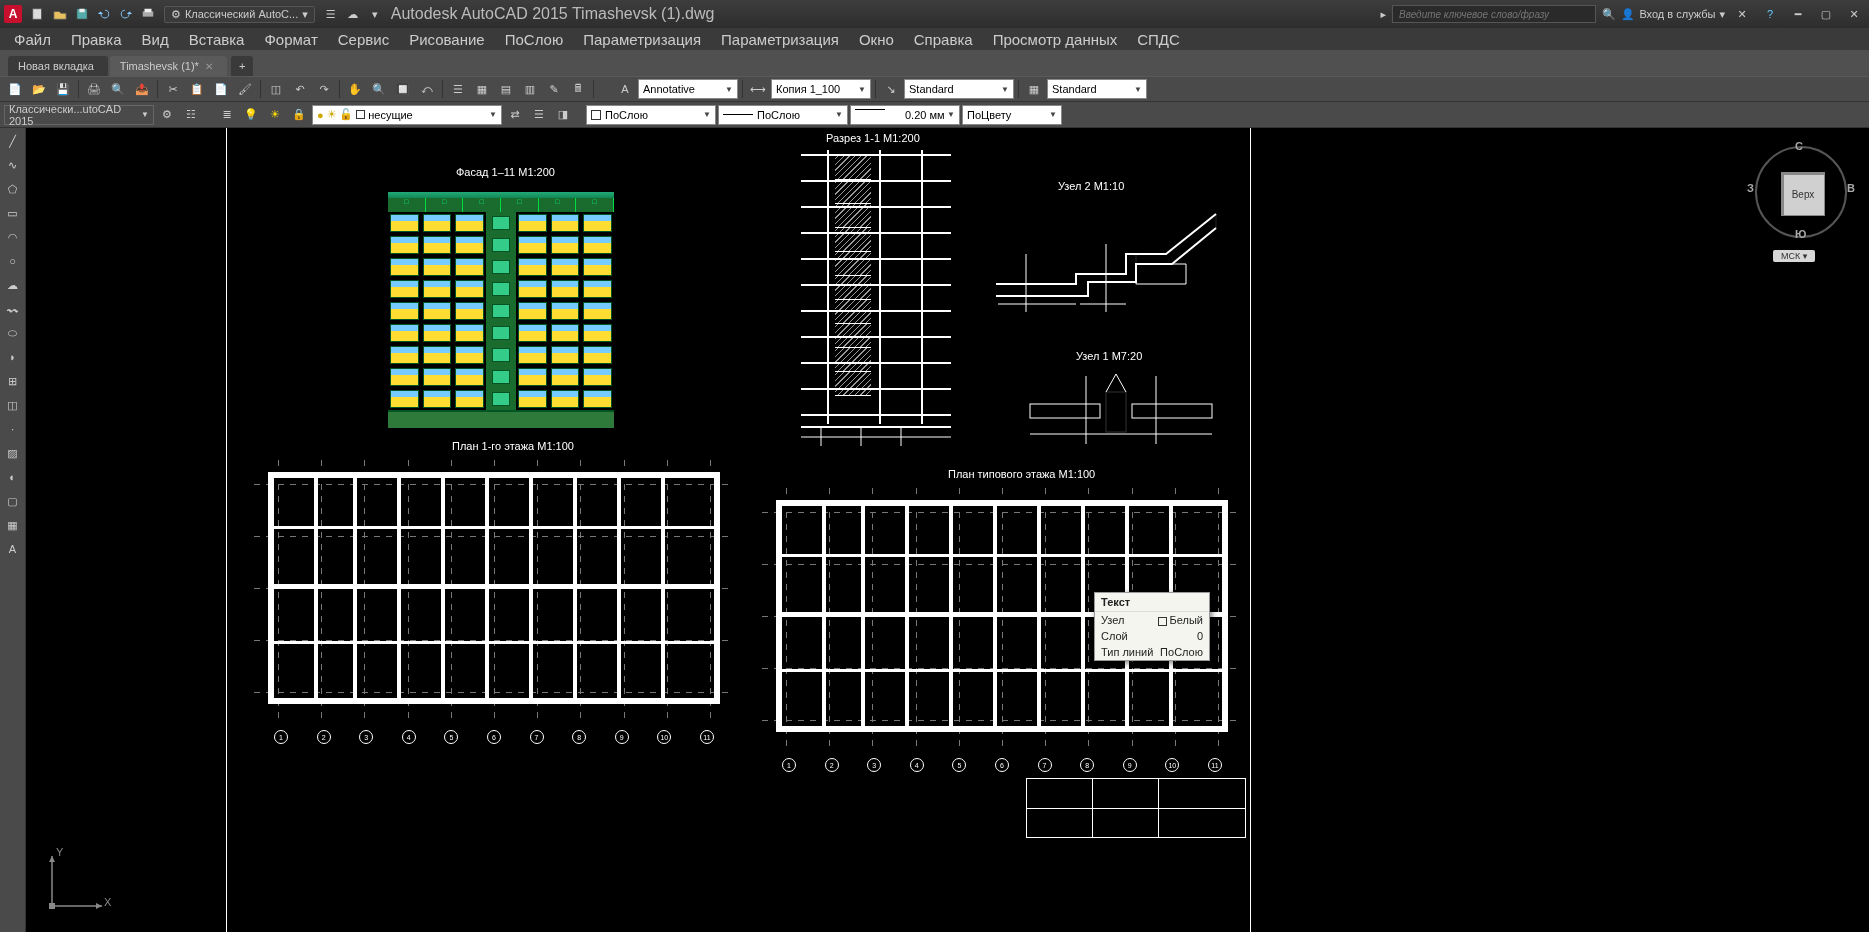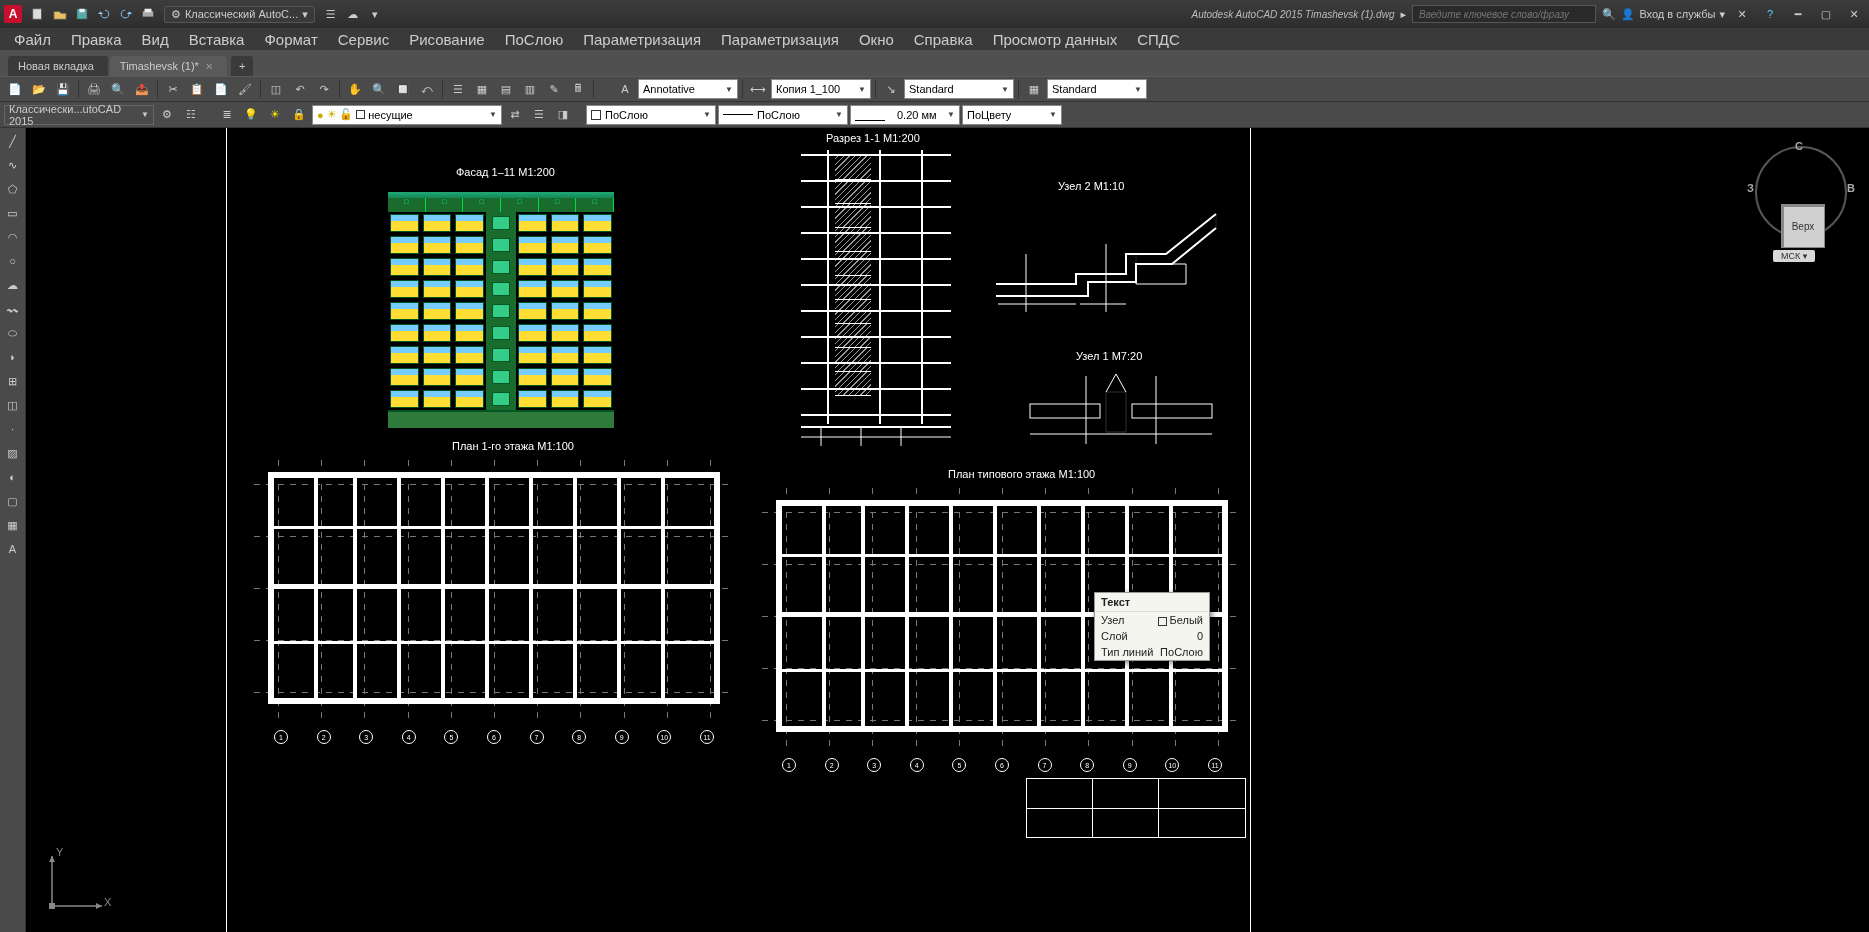--- a/index.html
+++ b/index.html
@@ -3,22 +3,22 @@
 <meta charset="utf-8">
 <style>
 * { margin: 0; padding: 0; box-sizing: border-box; font-family: "Segoe UI", Arial, sans-serif; }
 body { width: 1869px; height: 932px; background: #4a4a4a; overflow: hidden; color: #ccc; font-size: 11px; user-select: none; }
 
 .titlebar { height: 28px; background: linear-gradient(#3d3d3d,#2d2d2d); display: flex; align-items: center; padding: 0 4px; gap: 6px; }
 .titlebar .logo { width: 18px; height: 18px; background: #c8102e; border-radius: 2px; display: flex; align-items: center; justify-content: center; color: #fff; font-weight: bold; font-size: 12px; }
 .titlebar .qat { display: flex; gap: 2px; }
 .titlebar .qat .ic { width: 20px; height: 20px; display: flex; align-items: center; justify-content: center; cursor: pointer; border-radius: 2px; }
 .titlebar .ws-picker { display: flex; align-items: center; gap: 4px; background: #3a3a3a; border: 1px solid #555; padding: 1px 6px; border-radius: 2px; font-size: 11px; }
-.titlebar .app-title { flex: 1; text-align: right; color: #bbb; font-size: 10px; font-style: italic; }
-.titlebar .search { width: 184px; height: 18px; background: #2a2a2a; border: 1px solid #555; color: #888; font-style: italic; font-size: 10px; padding: 0 6px; }
+.titlebar .app-title { flex: 1; text-align: left; color: #bbb; font-size: 16px; }
+.titlebar .search { width: 204px; height: 18px; background: #2a2a2a; border: 1px solid #555; color: #888; font-style: italic; font-size: 10px; padding: 0 6px; }
 .titlebar .right { display: flex; align-items: center; gap: 6px; }
 .titlebar .right .signin { display: flex; align-items: center; gap: 4px; font-size: 11px; }
 .titlebar .right .wbtn { width: 22px; height: 18px; display: flex; align-items: center; justify-content: center; cursor: pointer; }
 
 .menubar { height: 22px; background: #3a3a3a; display: flex; align-items: center; padding: 0 4px; }
 .menubar .m { padding: 3px 10px; cursor: pointer; font-size: 15px; }
 
 .doctabs { height: 26px; background: #505050; display: flex; align-items: flex-end; padding: 0 8px; gap: 2px; }
 .doctabs .tab { padding: 4px 14px 4px 10px; background: #3a3a3a; border-radius: 3px 3px 0 0; font-size: 11px; display: flex; align-items: center; gap: 6px; cursor: pointer; }
 .doctabs .tab.active { background: #5a5a5a; }
@@ -41,21 +41,21 @@
 .lefttools .tbtn { width: 22px; height: 22px; margin: 0 auto; display: flex; align-items: center; justify-content: center; cursor: pointer; border-radius: 2px; }
 
 .canvas { flex: 1; background: #000; position: relative; overflow: hidden; }
 .canvas .dlabel { position: absolute; color: #fff; font-size: 11px; font-family: Arial; white-space: nowrap; }
 .canvas .ucs { position: absolute; left: 16px; bottom: 16px; }
 .canvas .ucs svg { display: block; }
 
 .viewcube { position: absolute; right: 18px; top: 14px; width: 100px; height: 140px; }
 .viewcube .ring { position: absolute; left: 4px; top: 4px; width: 92px; height: 92px; border: 2px solid #555; border-radius: 50%; }
 .viewcube .cardinal { position: absolute; color: #aaa; font-size: 11px; font-weight: bold; }
-.viewcube .cube { position: absolute; left: 30px; top: 30px; width: 44px; height: 44px; background: #d0d0d0; display: flex; align-items: center; justify-content: center; color: #333; font-size: 10px; border: 1px solid #888; box-shadow: 2px 2px 0 #888 inset; cursor: pointer; margin-top: 32px; }
+.viewcube .cube { position: absolute; left: 30px; top: 30px; width: 44px; height: 44px; background: #d0d0d0; display: flex; align-items: center; justify-content: center; color: #333; font-size: 10px; border: 1px solid #888; box-shadow: 2px 2px 0 #888 inset; cursor: pointer; }
 .viewcube .wcs { position: absolute; left: 22px; top: 108px; background: #d8d8d8; color: #333; font-size: 9px; padding: 1px 8px; border-radius: 2px; }
 
 .tooltip { position: absolute; background: #f5f5f0; border: 1px solid #999; color: #222; font-size: 11px; width: 116px; box-shadow: 2px 2px 6px rgba(0,0,0,.5); }
 .tooltip .tt-title { padding: 3px 6px; font-weight: bold; border-bottom: 1px solid #ddd; }
 .tooltip .tt-row { display: flex; justify-content: space-between; padding: 2px 6px; }
 .tooltip .tt-row .sq { display: inline-block; width: 9px; height: 9px; border: 1px solid #333; margin-right: 3px; vertical-align: middle; }
 
 
 .facade { position: absolute; left: 362px; top: 64px; width: 226px; height: 232px; }
 .facade .roof { height: 6px; background: linear-gradient(#2a7,#185); }
@@ -279,21 +279,21 @@
       <span class="arr">▼</span>
     </div>
   <div class="dd" style="width:130px">
       <span style="display:flex;gap:4px;align-items:center">
         <span style="width:30px;border-top:1px solid #000;display:inline-block"></span>
         <span>ПоСлою</span>
       </span>
       <span class="arr">▼</span>
     </div>
   <div class="dd" style="width:110px">
-      <span style="display:flex;gap:12px;align-items:flex-end">
+      <span style="display:flex;gap:20px;align-items:flex-start">
         <span style="width:30px;border-top:1px solid #000;display:inline-block"></span>
         <span>0.20 мм</span>
       </span>
       <span class="arr">▼</span>
     </div>
   <div class="dd" style="width:100px">
       <span>ПоЦвету</span>
       <span class="arr">▼</span>
     </div>
 </div>

